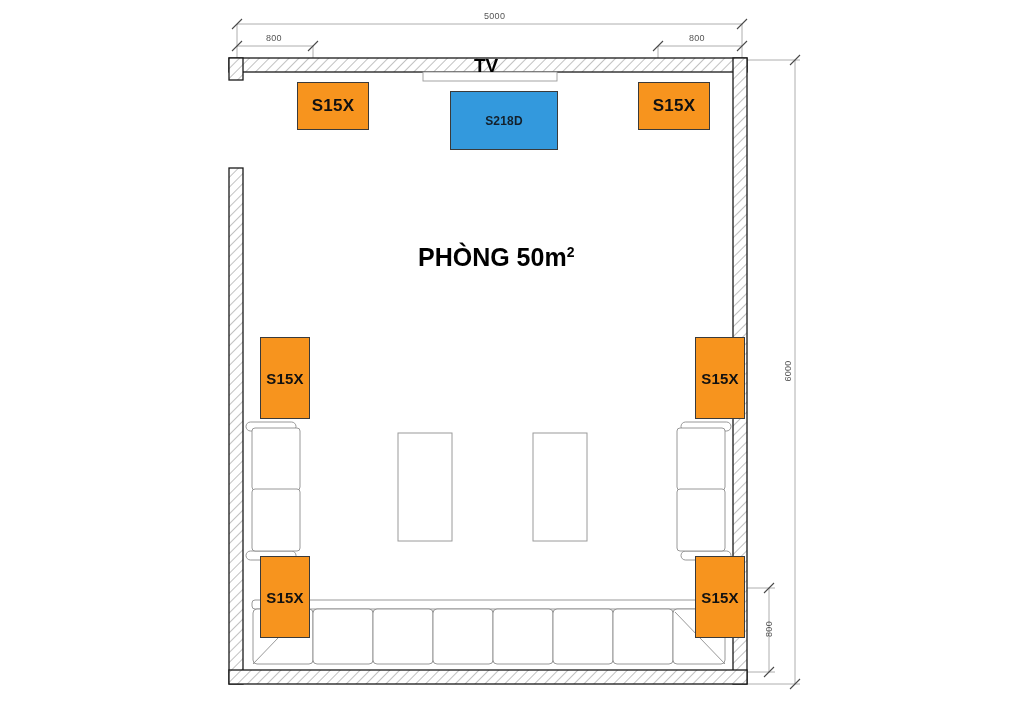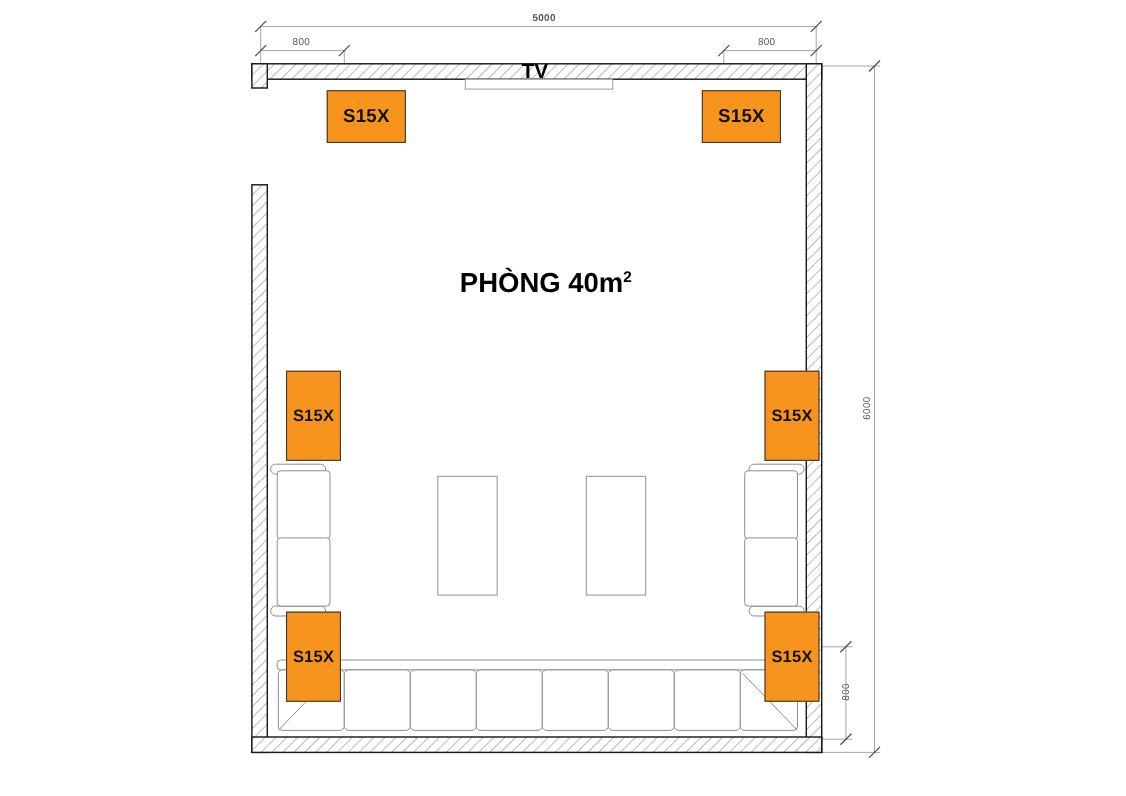--- a/index.html
+++ b/index.html
@@ -177,44 +177,47 @@
       <line x1="253" y1="664" x2="303" y2="612"></line>
       <line x1="725" y1="664" x2="675" y2="612"></line>
     </g>
 
     <g fill="#ffffff" stroke="#9a9a9a" stroke-width="1">
       <rect x="398" y="433" width="54" height="108"></rect>
       <rect x="533" y="433" width="54" height="108"></rect>
     </g>
   </svg>
 
-  <div class="dim-label" style="left:484px; top:11px;font-weight:bold;">5000</div>
+  <div class="dim-label" style="left:484px; top:11px;">5000</div>
 
   <div class="dim-label" style="left:266px; top:33px;">800</div>
 
   <div class="dim-label" style="left:689px; top:33px;">800</div>
 
   <div class="dim-label vertical" style="left:777px; top:366px;">6000</div>
 
   <div class="dim-label vertical" style="left:761px; top:624px;">800</div>
 
   <div class="tv-label" style="left:474px; top:55px;">TV</div>
 
   <div class="room-title" style="left:418px; top:243px;">
-    <span>PHÒNG 40m</span><sup>2</sup>
+    <span>PHÒNG 50m</span><sup>2</sup>
   </div>
 
   <div class="equip orange" style="left:283px; top:82px; width:72px; height:48px;">
     <span>S15X</span>
   </div>
 
   <div class="equip orange" style="left:624px; top:82px; width:72px; height:48px;">
     <span>S15X</span>
   </div>
 
+  <div class="equip blue" style="left:436px; top:91px; width:108px; height:59px;">
+    <span>S218D</span>
+  </div>
 
   <div class="equip orange small" style="left:246px; top:337px; width:50px; height:82px;">
     <span>S15X</span>
   </div>
 
   <div class="equip orange small" style="left:681px; top:337px; width:50px; height:82px;">
     <span>S15X</span>
   </div>
 
   <div class="equip orange small" style="left:246px; top:556px; width:50px; height:82px;">

